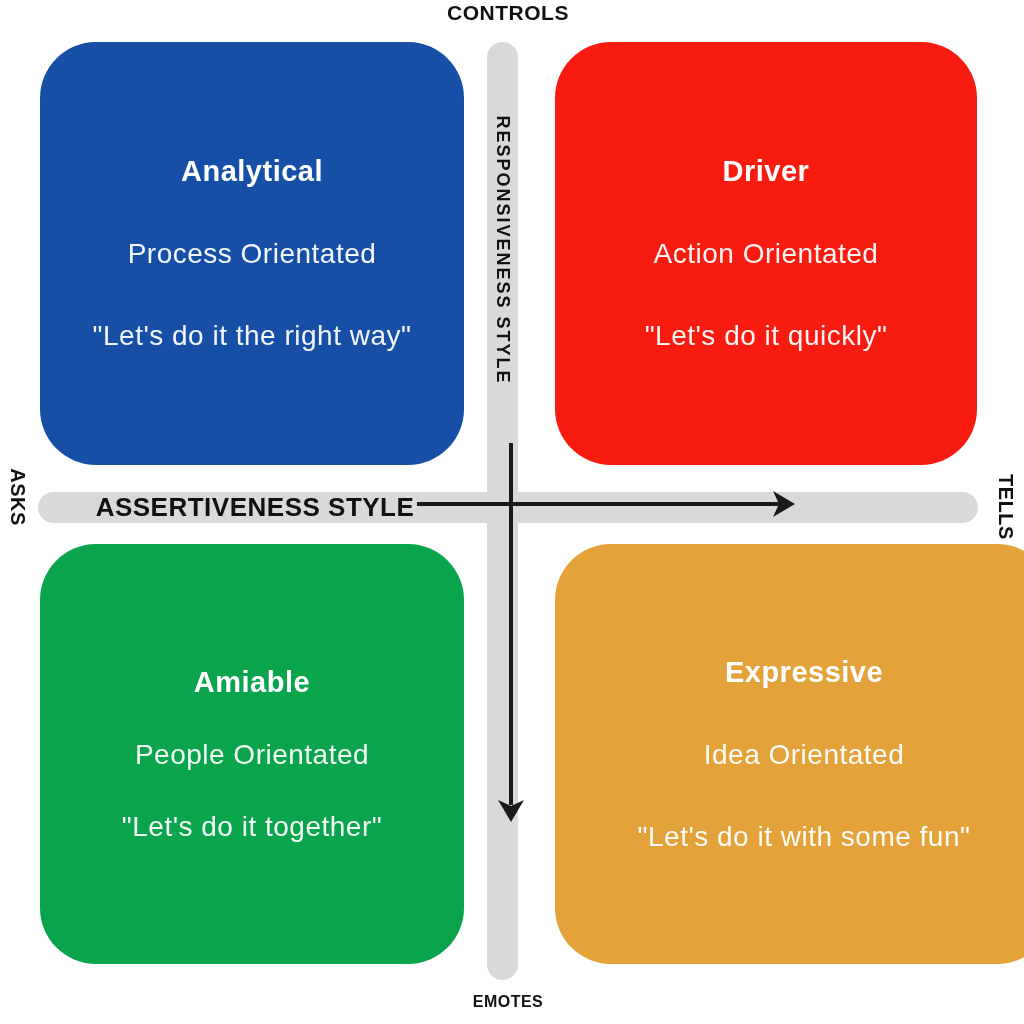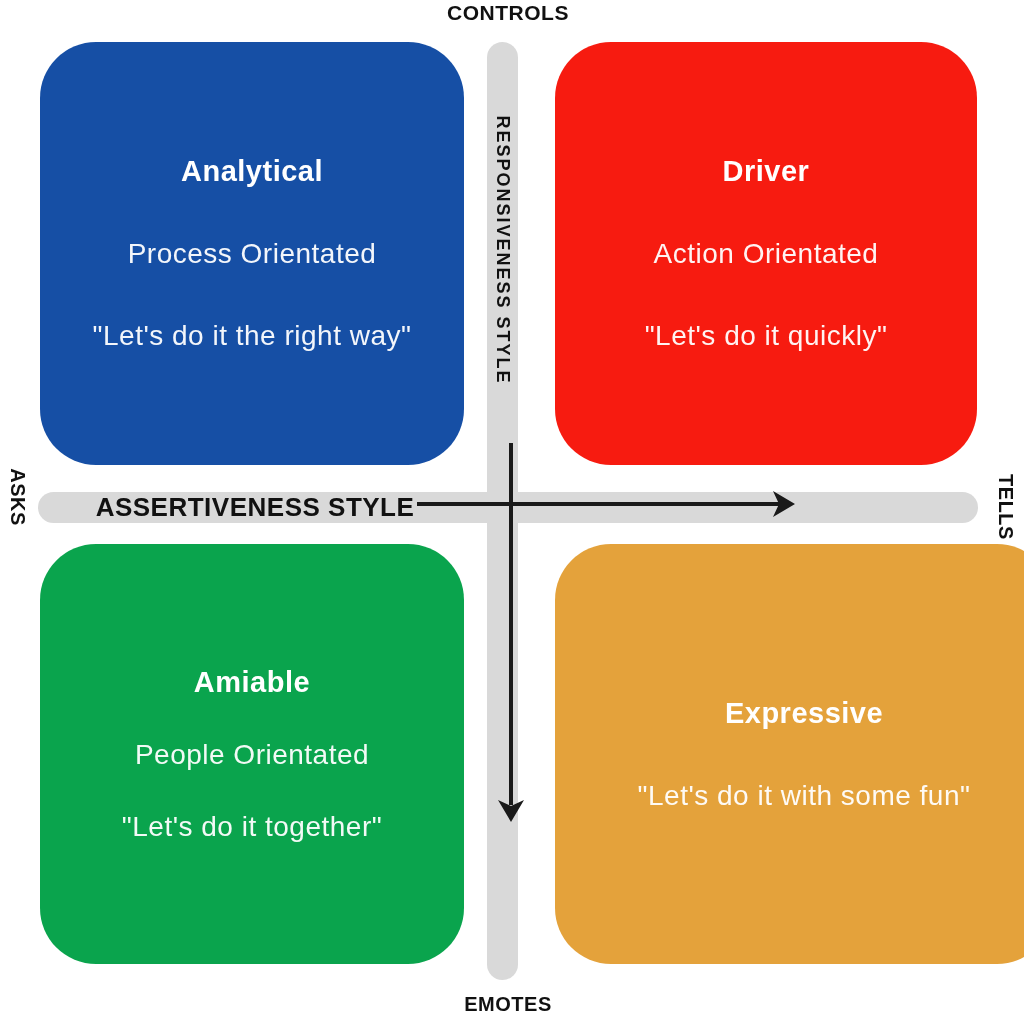--- a/index.html
+++ b/index.html
@@ -19,21 +19,21 @@
 
   
   .axis-caption {
     position: absolute;
     font-weight: 800;
     letter-spacing: 0.5px;
     white-space: nowrap;
     color: #111111;
   }
   .lbl-controls { left: 508px; top: 1px;    transform: translateX(-50%); font-size: 21px; text-align: right; }
-  .lbl-emotes   { left: 508px; top: 993px;  transform: translateX(-50%); font-size: 20px; }
+  .lbl-emotes   { left: 508px; top: 993px;  transform: translateX(-50%); font-size: 16px; }
   .lbl-asks  { left: 17px;   top: 497px; transform: translate(-50%,-50%) rotate(90deg); font-size: 20px; }
   .lbl-tells { left: 1005px; top: 507px; transform: translate(-50%,-50%) rotate(90deg); font-size: 20px; }
   .lbl-responsiveness {
     position: absolute; left: 502px; top: 250px;
     transform: translate(-50%,-50%) rotate(90deg);
     font-size: 18px; font-weight: 700; letter-spacing: 2px;
     white-space: nowrap; color: #111111;
   }
   .lbl-assertiveness {
     position: absolute; left: 255px; top: 507px;
@@ -92,20 +92,21 @@
 
   <div class="quadrant q-bl" style="background: rgb(10, 164, 77);">
     <div class="q-title">Amiable</div>
     <div class="q-sub">People Orientated</div>
     <div class="q-quote">"Let's do it together"</div>
   </div>
 
   <div class="quadrant q-br" style="background: rgb(228, 162, 59);">
     <div class="q-title">Expressive</div>
 
+    <div class="q-sub">Idea Orientated</div>
     <div class="q-quote">"Let's do it with some fun"</div>
   </div>
 
   <div class="axis-caption lbl-controls">CONTROLS</div>
   <div class="axis-caption lbl-emotes">EMOTES</div>
   <div class="axis-caption lbl-asks">ASKS</div>
   <div class="axis-caption lbl-tells">TELLS</div>
 
   <div class="lbl-responsiveness">RESPONSIVENESS STYLE</div>
   <div class="lbl-assertiveness">ASSERTIVENESS STYLE</div>

